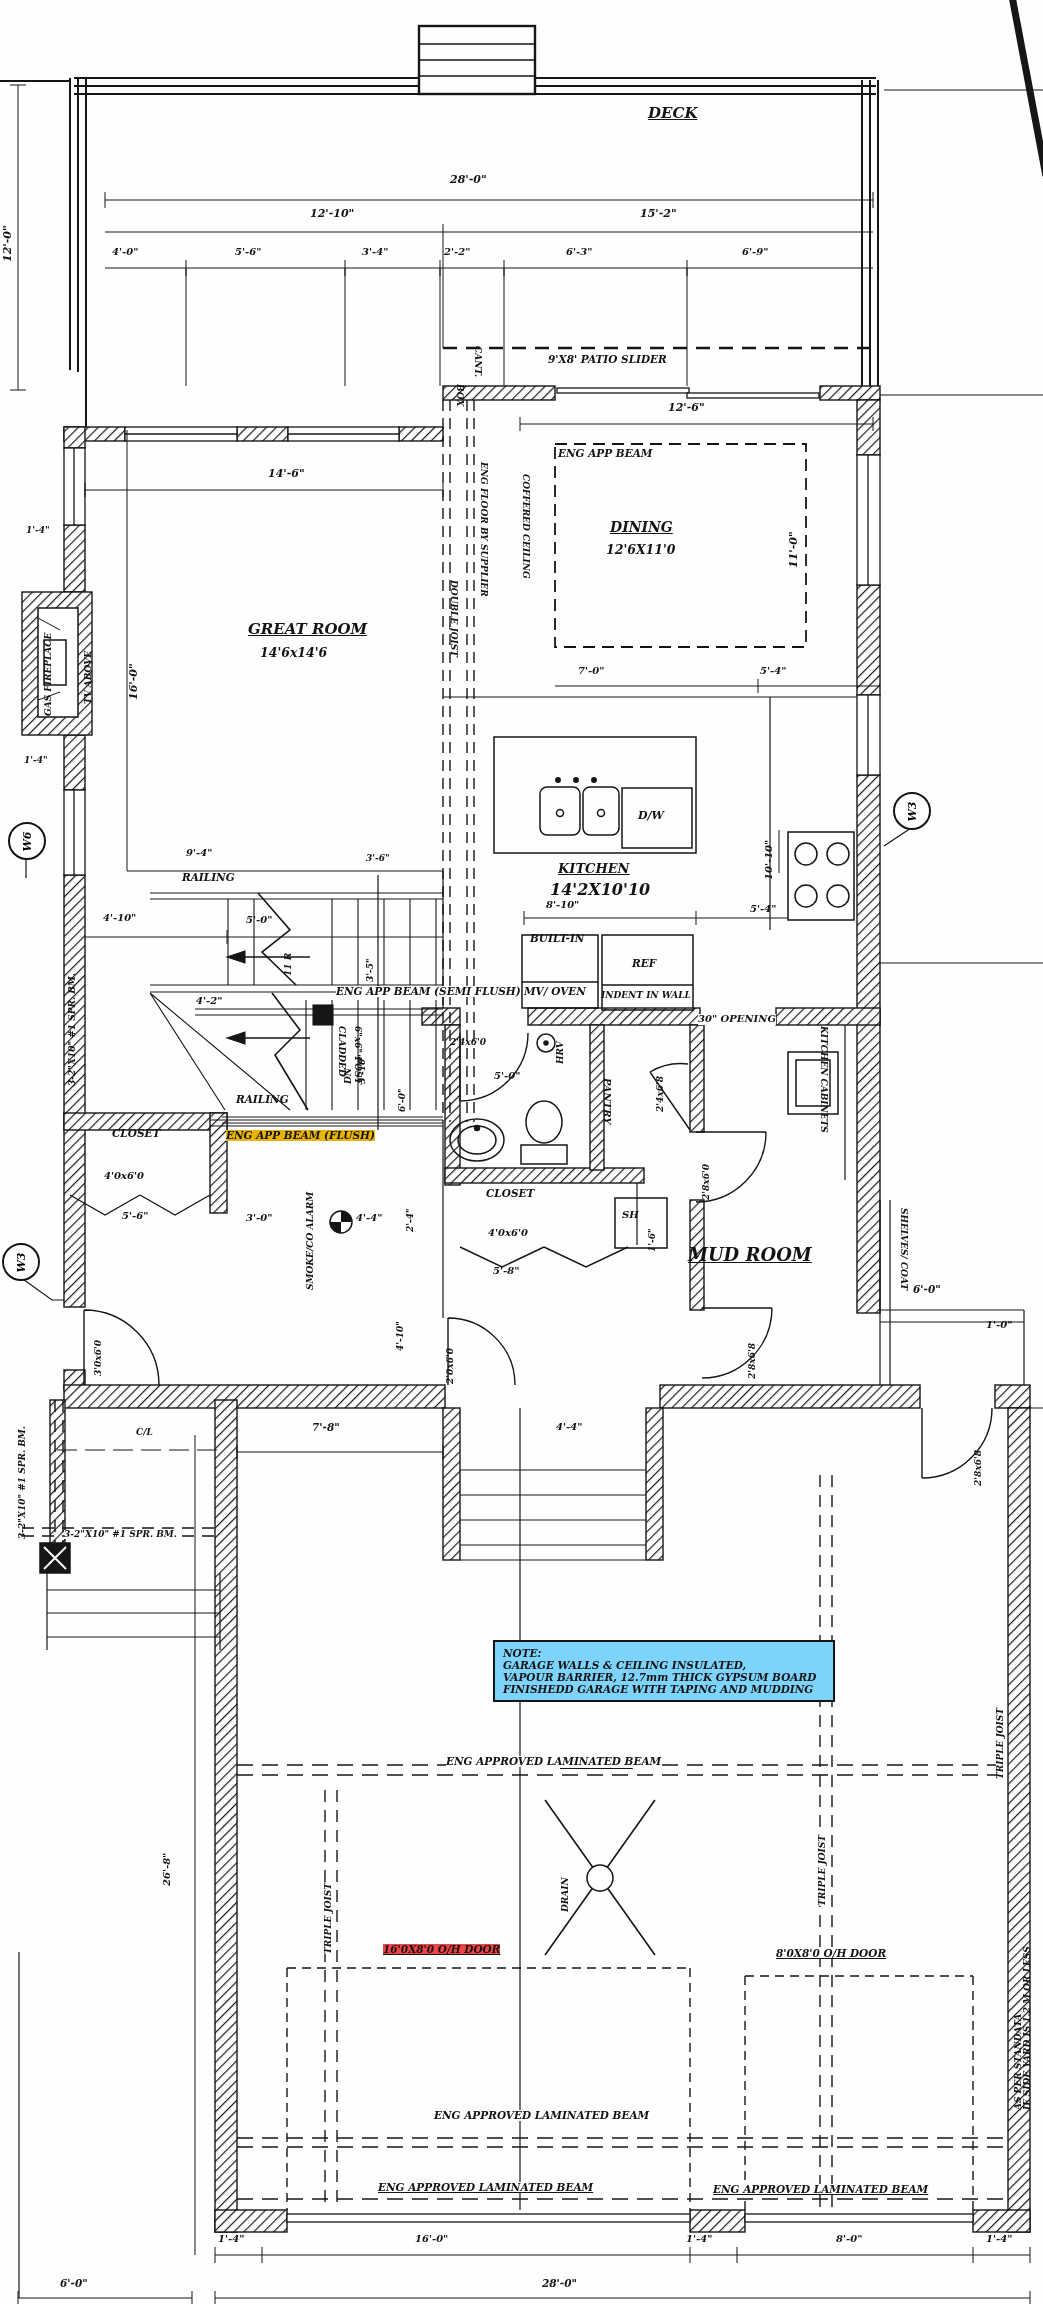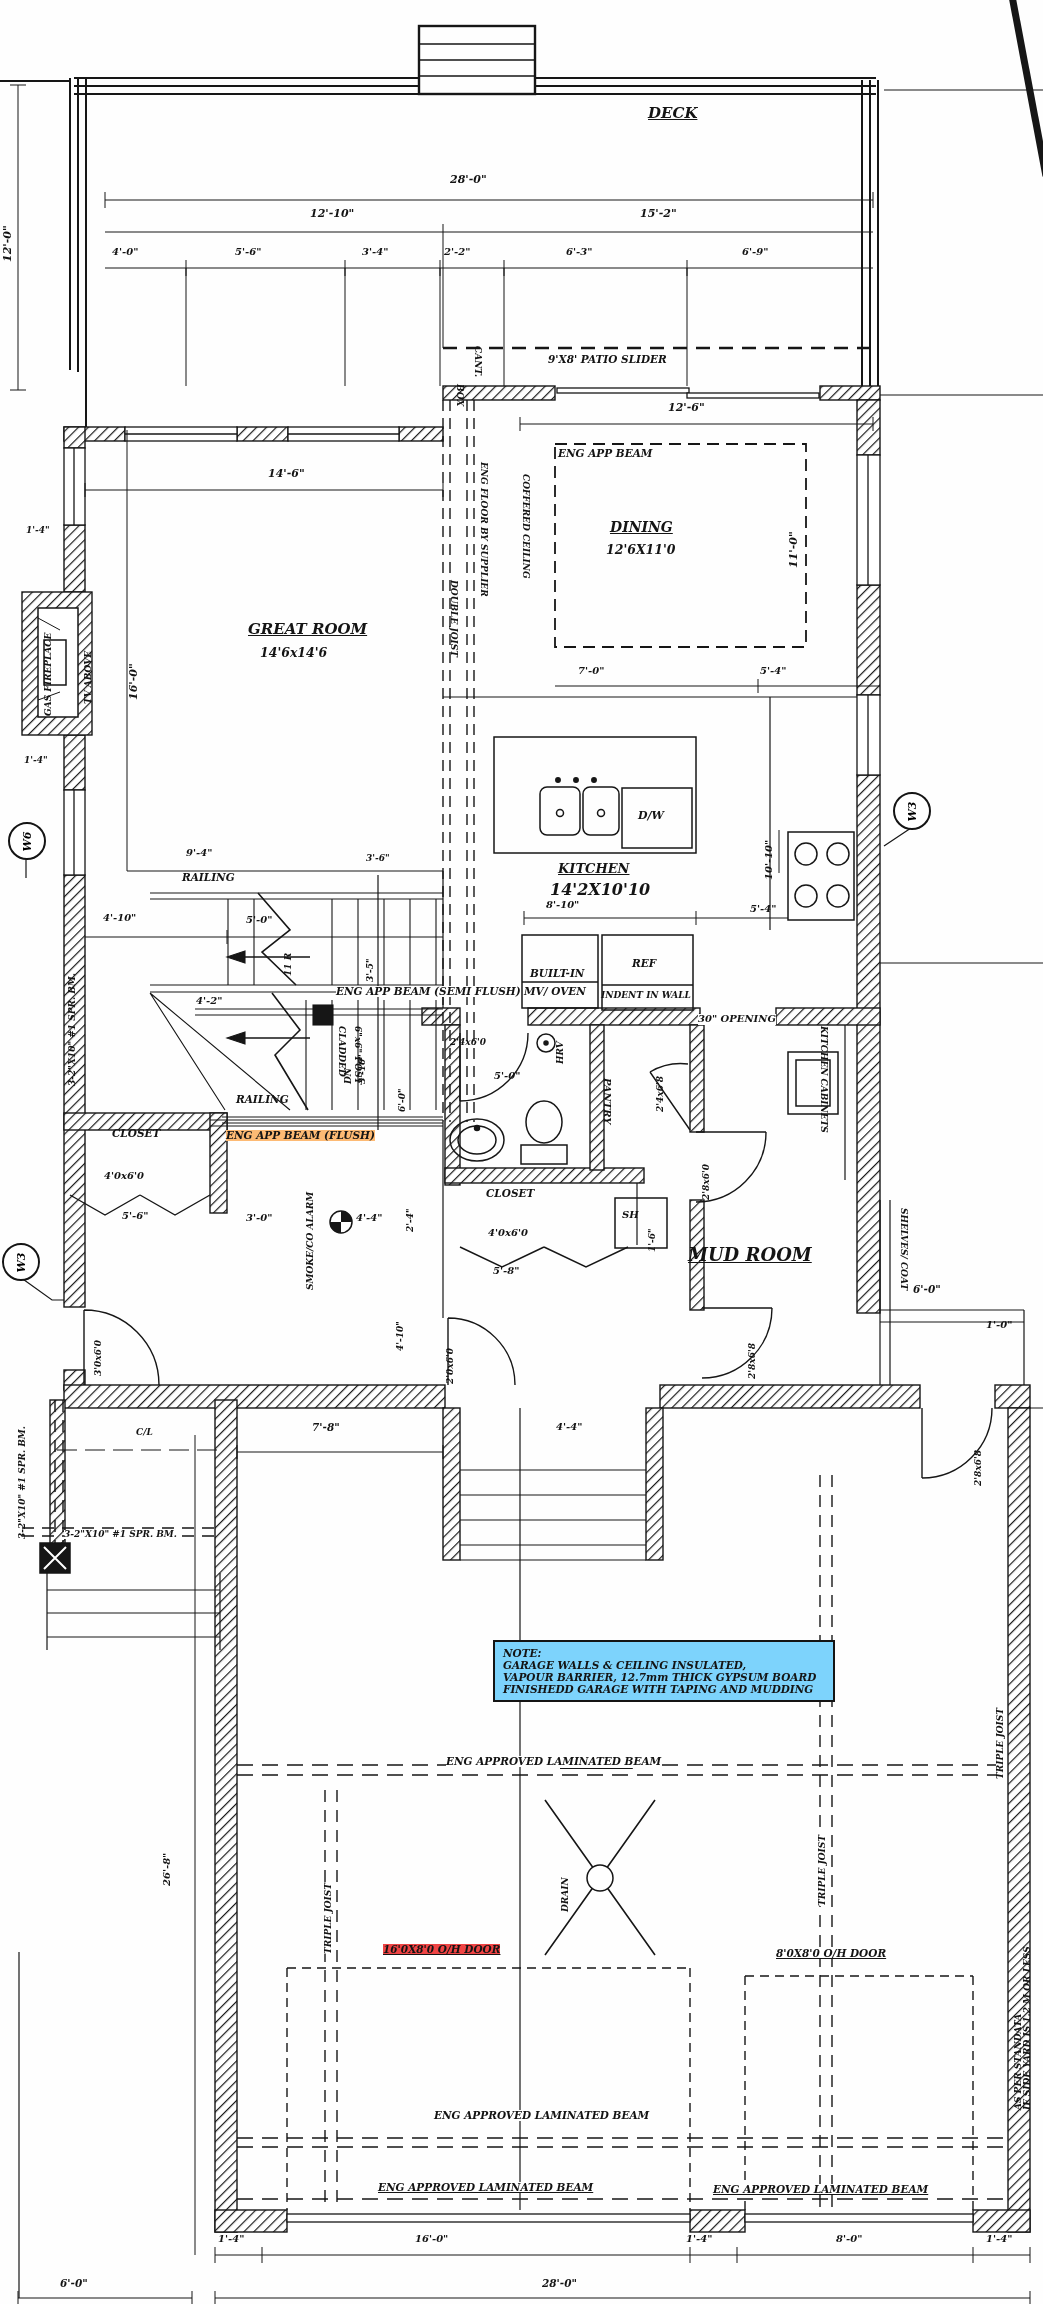--- a/index.html
+++ b/index.html
@@ -267,40 +267,40 @@
 <div class="lbl xs" style="left:24px;top:756px;">1'-4"</div>
 
 <div class="lbl sm" style="left:578px;top:666px;">7'-0"</div>
 <div class="lbl sm" style="left:760px;top:666px;">5'-4"</div>
 <div class="lbl room" style="left:558px;top:862px;font-size:13px;">KITCHEN</div>
 <div class="lbl size" style="left:550px;top:882px;font-size:16px;">14'2X10'10</div>
 <div class="lbl sm" style="left:546px;top:900px;">8'-10"</div>
 <div class="lbl" style="left:638px;top:810px;">D/W</div>
 <div class="lbl sm rotu" style="left:764px;top:880px;">10'-10"</div>
 <div class="lbl sm" style="left:750px;top:904px;">5'-4"</div>
-<div class="lbl md" style="left:530px;top:968px;">BUILT-IN</div>
+<div class="lbl md" style="left:530px;top:933px;">BUILT-IN</div>
 <div class="lbl md" style="left:524px;top:986px;">MV/ OVEN</div>
 <div class="lbl md" style="left:632px;top:958px;">REF</div>
 <div class="lbl xs" style="left:601px;top:991px;">INDENT IN WALL</div>
 
 <div class="lbl sm" style="left:186px;top:848px;">9'-4"</div>
 <div class="lbl md" style="left:182px;top:872px;">RAILING</div>
 <div class="lbl md" style="left:236px;top:1094px;">RAILING</div>
 <div class="lbl sm" style="left:103px;top:913px;">4'-10"</div>
 <div class="lbl sm" style="left:246px;top:915px;">5'-0"</div>
 <div class="lbl xs rotu" style="left:284px;top:976px;">11 R</div>
 <div class="lbl sm" style="left:196px;top:996px;">4'-2"</div>
 <div class="lbl xs rotu" style="left:344px;top:1084px;">DN</div>
 <div class="lbl md" style="left:336px;top:986px;background:#fff;">ENG APP BEAM (SEMI FLUSH)</div>
 <div class="lbl xs rotd" style="left:346px;top:1026px;">CLADDED</div>
 <div class="lbl xs rotd" style="left:362px;top:1026px;">6"x6" POST</div>
 <div class="lbl xs" style="left:366px;top:854px;">3'-6"</div>
 <div class="lbl xs rotu" style="left:366px;top:982px;">3'-5"</div>
 <div class="lbl xs rotu" style="left:358px;top:1084px;">3'-10"</div>
-<div class="lbl md" style="left:226px;top:1130px;background:#fdba74;">ENG APP BEAM (FLUSH)</div>
+<div class="lbl md" style="left:226px;top:1130px;background:#eab308;">ENG APP BEAM (FLUSH)</div>
 
 <div class="lbl xs rotu" style="left:556px;top:1064px;">HRV</div>
 <div class="lbl xs" style="left:450px;top:1038px;">2'4x6'0</div>
 <div class="lbl sm" style="left:494px;top:1071px;">5'-0"</div>
 <div class="lbl xs rotu" style="left:398px;top:1112px;">6'-0"</div>
 <div class="lbl xs rotu" style="left:406px;top:1232px;">2'-4"</div>
 <div class="lbl sm rotd" style="left:612px;top:1078px;">PANTRY</div>
 <div class="lbl xs rotu" style="left:656px;top:1112px;">2'4x6'8</div>
 
 <div class="lbl md" style="left:112px;top:1128px;">CLOSET</div>

